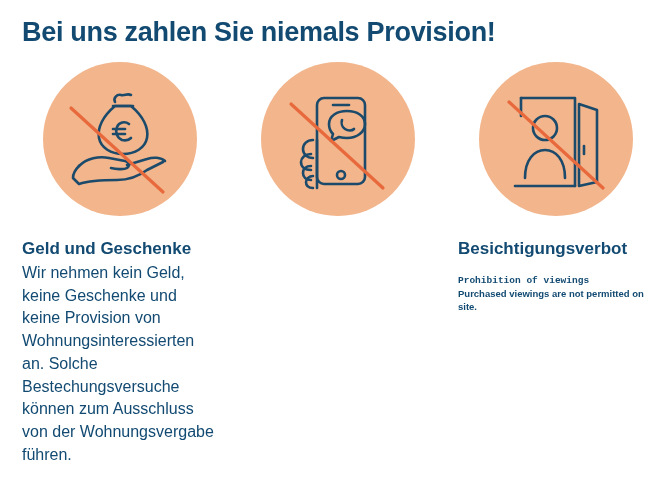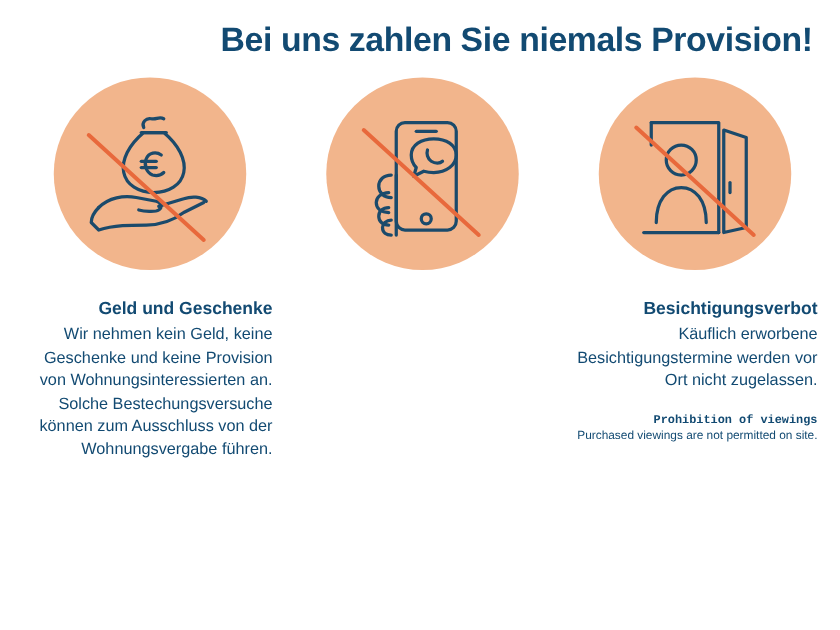--- a/index.html
+++ b/index.html
@@ -13,21 +13,20 @@
     font-family: "Liberation Sans", sans-serif;
     color: #1b4a6b;
     overflow: hidden;
   }
   .page {
     position: relative;
     width: 672px;
     height: 504px;
     box-sizing: border-box;
     padding: 18px 22px 0 22px;
-    text-align: right;
   }
   .headline {
     font-size: 27px;
     font-weight: bold;
     color: #124a72;
     letter-spacing: -0.3px;
     line-height: 1.1;
     margin: 0 0 14px 0;
     white-space: nowrap;
   }
@@ -56,48 +55,49 @@
     background: #f2b58c;
   }
   .icon-svg {
     position: absolute;
     left: 0;
     top: 0;
     width: 154px;
     height: 154px;
   }
   .col-title {
-    font-size: 14px;
+    font-size: 17px;
     font-weight: bold;
     color: #124a72;
     margin: 0 0 3px 0;
     line-height: 1.25;
   }
   .col-body {
-    font-size: 13px;
+    font-size: 16px;
     line-height: 1.42;
     color: #124a72;
     margin: 0;
   }
   .en-block {
     margin-top: 16px;
   }
   .en-title {
     font-size: 9.5px;
     font-weight: bold;
     color: #124a72;
     margin: 0 0 1px 0;
     line-height: 1.3;
     font-family: Liberation Mono, monospace;
   }
   .en-body {
     font-size: 9.5px;
     line-height: 1.35;
     color: #124a72;
     margin: 0;
+    font-weight: bold;
   }
   .col:first-child .en-block { margin-top: 10px; }
 </style>
 </head>
 <body>
 
 <div class="page">
 
   <h1 class="headline">Bei uns zahlen Sie niemals Provision!</h1>
 
@@ -168,21 +168,20 @@
 
             <circle cx="66" cy="66" r="12"></circle>
             <path d="M46 116 C46 98 55 88 66 88 C77 88 86 98 86 116"></path>
 
             <path d="M36 124 L96 124"></path>
           </g>
           <line x1="30" y1="40" x2="124" y2="126" stroke="#e8693c" stroke-width="3.2" stroke-linecap="round"></line>
         </svg>
       </div>
       <div class="col-title">Besichtigungsverbot</div>
-      <p class="col-body">Käuflich erworbene Besichtigungstermine werden vor Ort nicht zugelassen.</p>
       <div class="en-block">
         <div class="en-title">Prohibition of viewings</div>
         <p class="en-body">Purchased viewings are not permitted on site.</p>
       </div>
     </div>
 
   </div>
 </div>
 
 </body></html>

